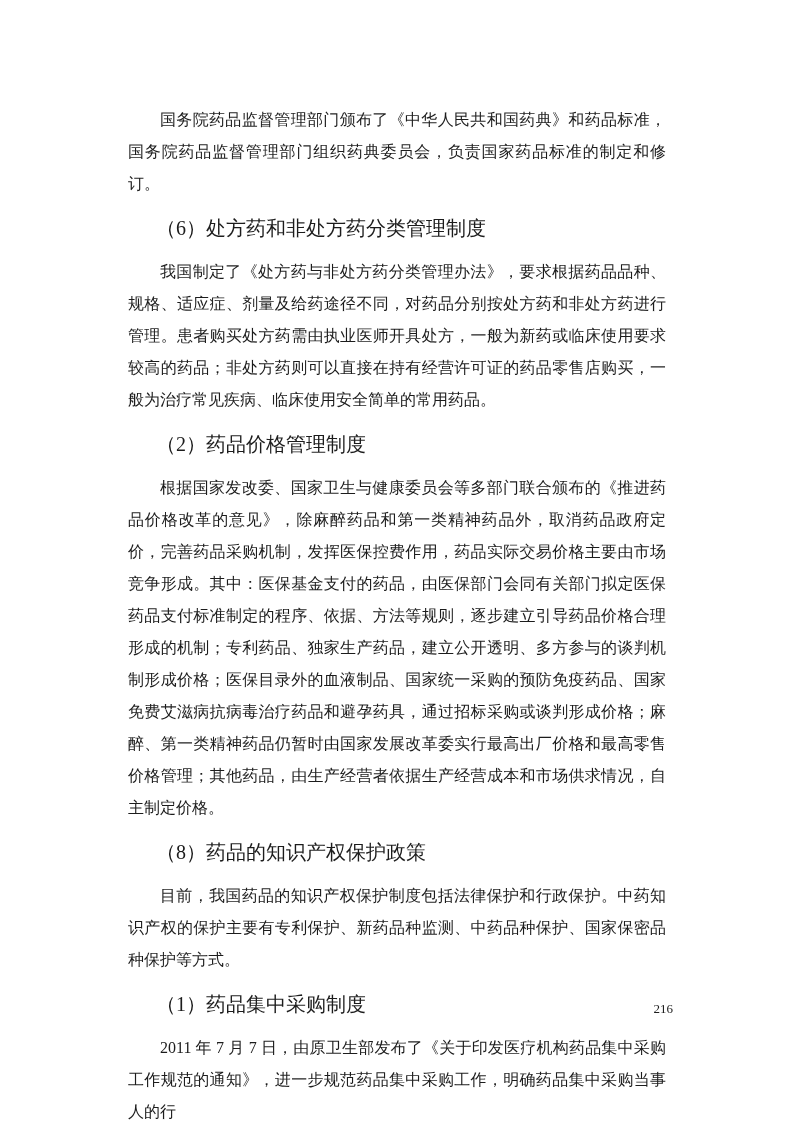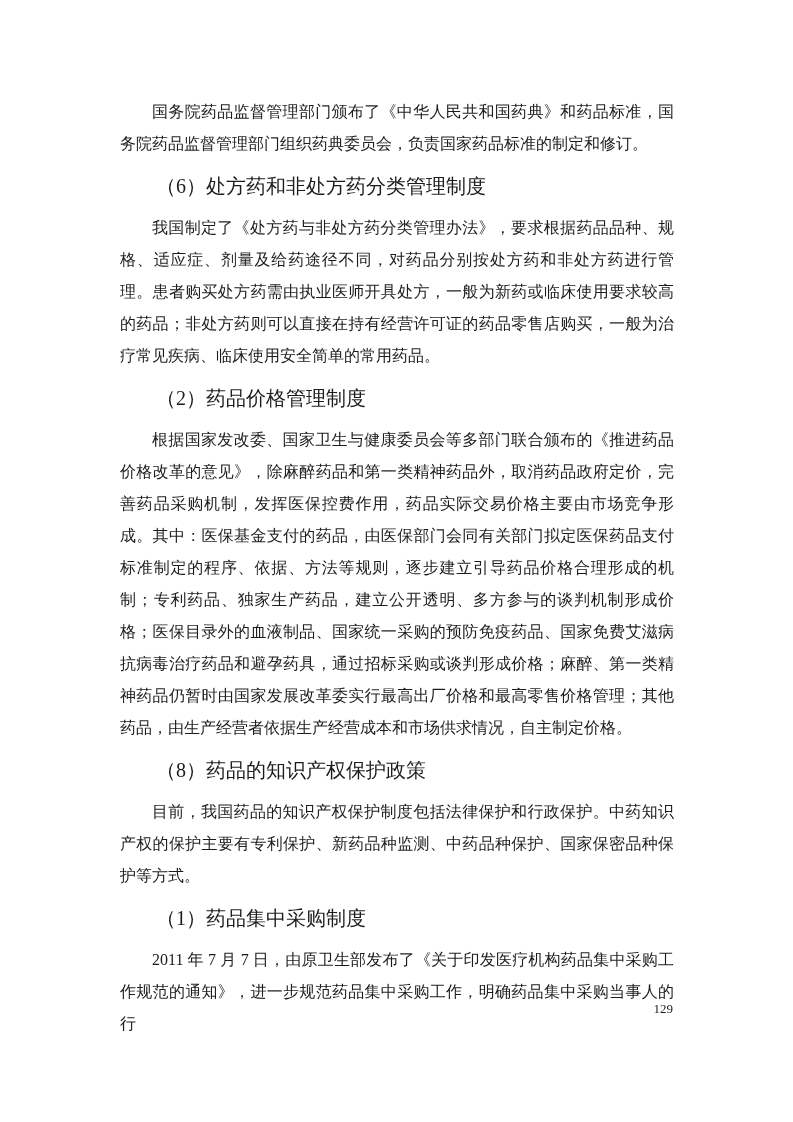--- a/index.html
+++ b/index.html
@@ -16,21 +16,21 @@
     font-family: "Liberation Serif", "DejaVu Serif", serif;
     color: #1c1c1c;
   }
   .content {
     position: absolute;
     left: 116px;
     top: 92px;
     width: 562px;
   }
   .para {
-    margin: 4px;
+    margin: 12px;
     font-size: 16px;
     line-height: 32px;
     text-align: justify;
     text-justify: inter-ideograph;
     text-indent: 2em;
     word-break: break-all;
   }
   .heading {
     margin: 10px 0;
     font-size: 20px;
@@ -58,14 +58,14 @@
     <p class="para">国务院药品监督管理部门颁布了《中华人民共和国药典》和药品标准，国务院药品监督管理部门组织药典委员会，负责国家药品标准的制定和修订。</p>
     <p class="heading">（6）处方药和非处方药分类管理制度</p>
     <p class="para">我国制定了《处方药与非处方药分类管理办法》，要求根据药品品种、规格、适应症、剂量及给药途径不同，对药品分别按处方药和非处方药进行管理。患者购买处方药需由执业医师开具处方，一般为新药或临床使用要求较高的药品；非处方药则可以直接在持有经营许可证的药品零售店购买，一般为治疗常见疾病、临床使用安全简单的常用药品。</p>
     <p class="heading">（2）药品价格管理制度</p>
     <p class="para">根据国家发改委、国家卫生与健康委员会等多部门联合颁布的《推进药品价格改革的意见》，除麻醉药品和第一类精神药品外，取消药品政府定价，完善药品采购机制，发挥医保控费作用，药品实际交易价格主要由市场竞争形成。其中：医保基金支付的药品，由医保部门会同有关部门拟定医保药品支付标准制定的程序、依据、方法等规则，逐步建立引导药品价格合理形成的机制；专利药品、独家生产药品，建立公开透明、多方参与的谈判机制形成价格；医保目录外的血液制品、国家统一采购的预防免疫药品、国家免费艾滋病抗病毒治疗药品和避孕药具，通过招标采购或谈判形成价格；麻醉、第一类精神药品仍暂时由国家发展改革委实行最高出厂价格和最高零售价格管理；其他药品，由生产经营者依据生产经营成本和市场供求情况，自主制定价格。</p>
     <p class="heading">（8）药品的知识产权保护政策</p>
     <p class="para">目前，我国药品的知识产权保护制度包括法律保护和行政保护。中药知识产权的保护主要有专利保护、新药品种监测、中药品种保护、国家保密品种保护等方式。</p>
     <p class="heading">（1）药品集中采购制度</p>
     <p class="para">2011 年 7 月 7 日，由原卫生部发布了《关于印发医疗机构药品集中采购工作规范的通知》，进一步规范药品集中采购工作，明确药品集中采购当事人的行</p>
   </div>
-  <div class="page-number">129</div>
+  <div class="page-number">216</div>
 </div>
 
 </body></html>

